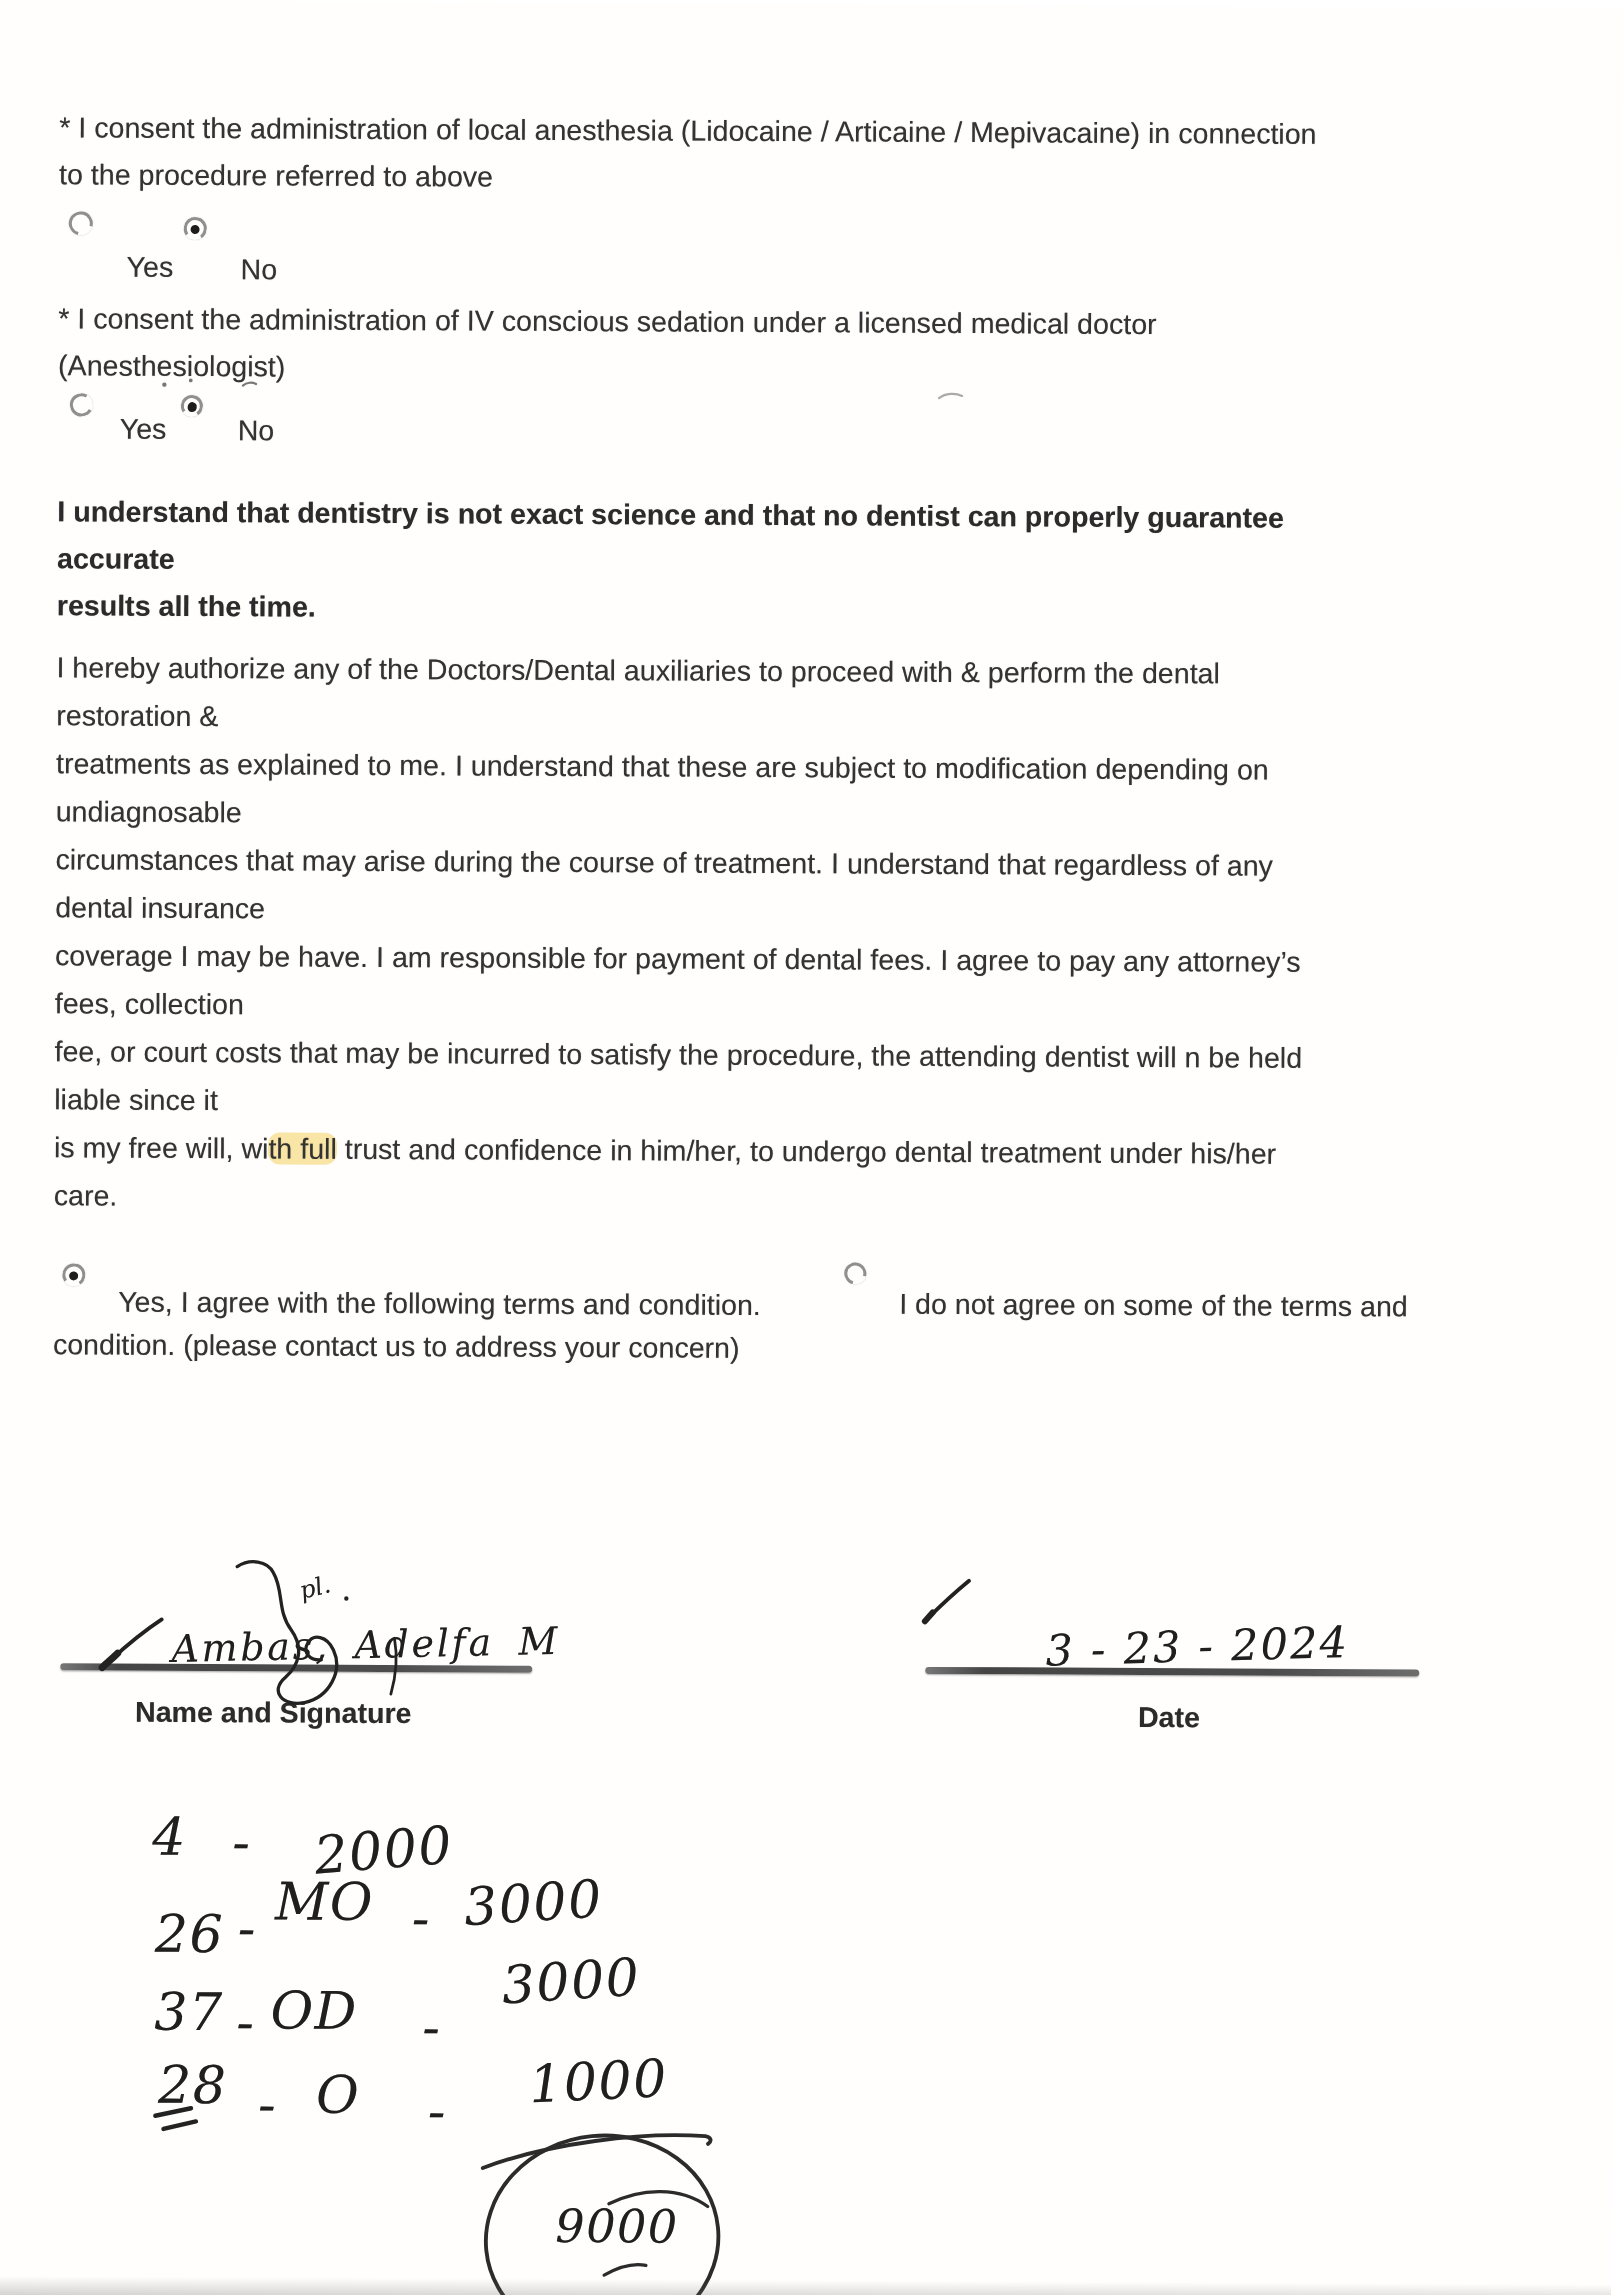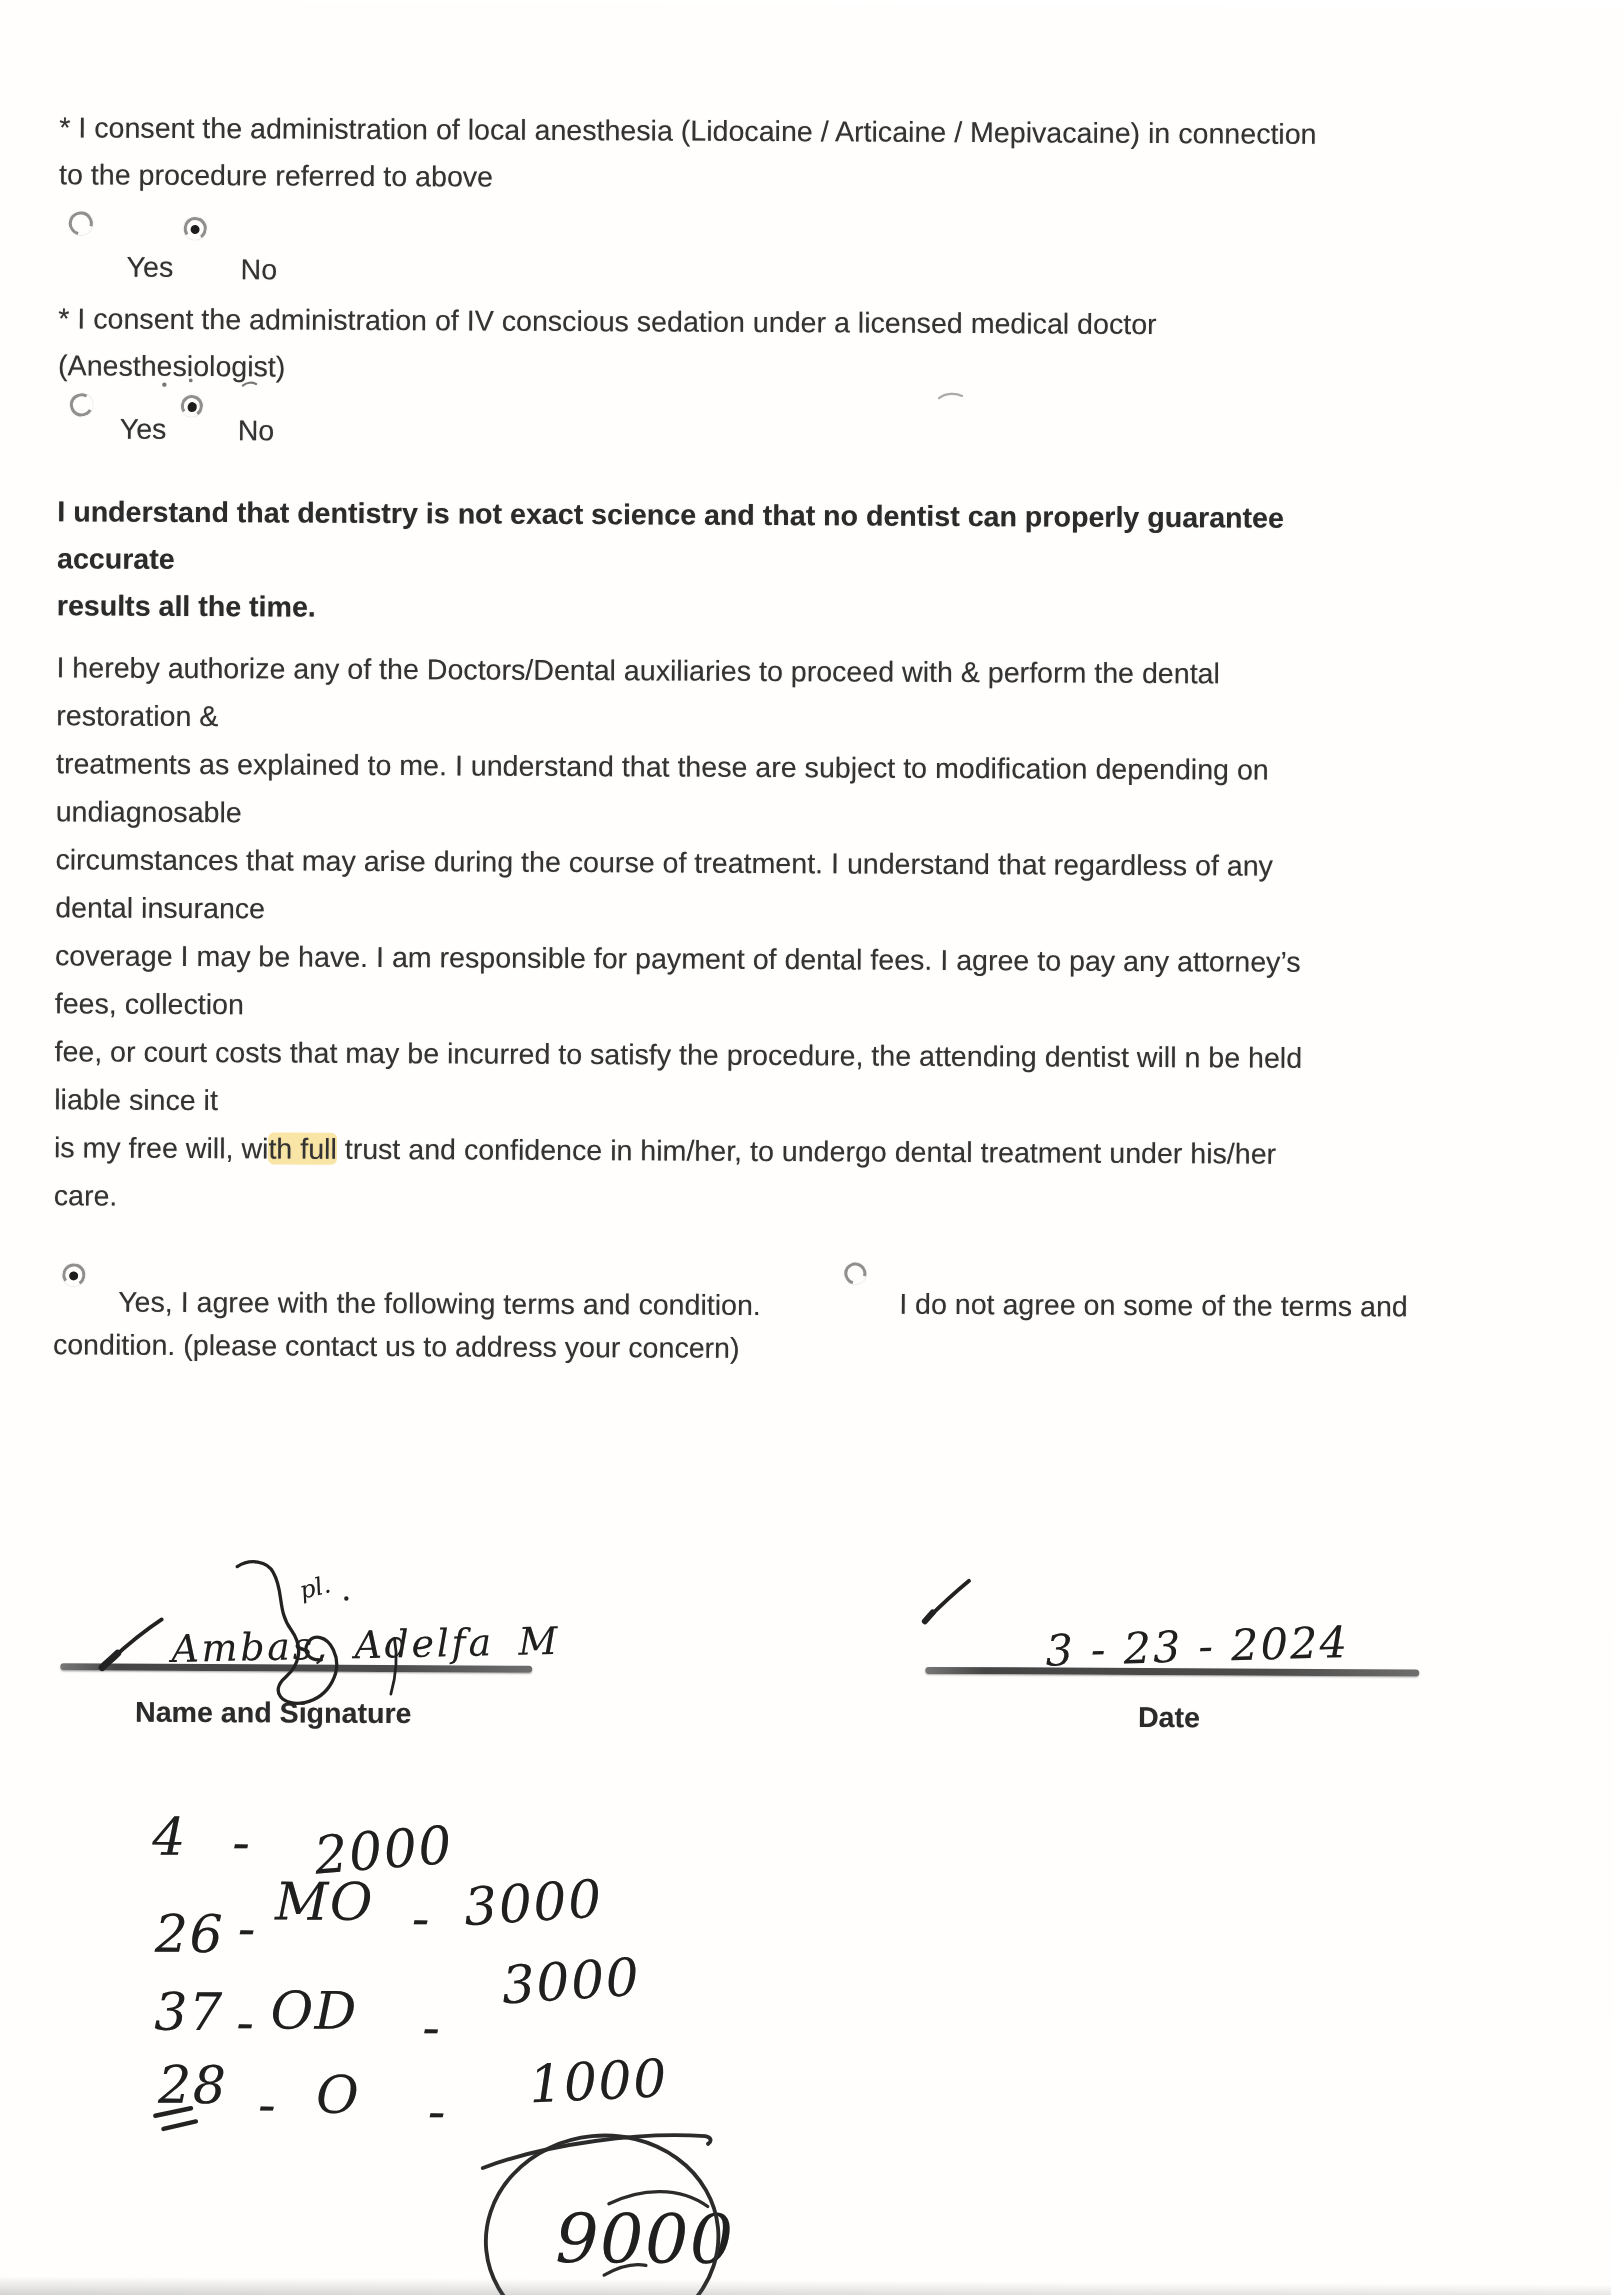--- a/index.html
+++ b/index.html
@@ -13,40 +13,40 @@
   .pline{
     font-size:28.6px;line-height:47px;color:#333;white-space:pre;
     text-shadow:0 0 0.9px rgba(45,45,45,.45);
   }
   .auth .pline{line-height:48px;}
   .bold{font-weight:700;color:#2b2b2b;}
   .rlabel{
     position:absolute;font-size:28.6px;line-height:47px;color:#333;
     text-shadow:0 0 0.9px rgba(45,45,45,.45);white-space:pre;
   }
-  .hl{background:rgba(243,205,80,.5);border-radius:6px;}
+  .hl{background:rgba(243,205,80,.5);border-radius:12px;}
   
   .radio{position:absolute;border:3.3px solid #8f8f8f;border-radius:50%;box-sizing:border-box;
          box-shadow:0 0 1.1px rgba(120,120,120,.5);}
   .gap-se{border-bottom-color:transparent;transform:rotate(-30deg);}
   .gap-s{border-bottom-color:transparent;transform:rotate(10deg);}
   .gap-e{border-right-color:transparent;transform:rotate(-15deg);}
   .dot{position:absolute;left:50%;top:54%;width:9.3px;height:9.3px;margin:-4.4px 0 0 -4.4px;
        background:#1d1d1d;border-radius:50%;}
   
   .hw{
     position:absolute;font-family:"DejaVu Serif",serif;font-style:italic;
     color:#1f1f1f;white-space:pre;text-shadow:0 0 0.5px rgba(0,0,0,.35);
   }
   .sig-name{font-size:38px;letter-spacing:2.7px;word-spacing:10px;transform:rotate(-1.5deg);}
   .sig-scribble{font-size:24px;transform:rotate(-14deg);}
   .date-value{font-size:43px;letter-spacing:2.2px;transform:rotate(-2deg);}
   .note{position:absolute;}
   .note .hw{font-size:52px;letter-spacing:1.6px;}
-  .total-value{font-size:68px;letter-spacing:1.6px;}
+  .total-value{font-size:46px;letter-spacing:1.6px;}
   
   .ink-line{
     position:absolute;height:7.1px;border-radius:3.8px;
     background:linear-gradient(to right,#777 0%,#454545 12%,#4c4c4c 70%,#6d6d6d 100%);
     box-shadow:0 1.1px 1.6px rgba(90,90,90,.45);
   }
   .sig-label{position:absolute;font-size:28.6px;line-height:47px;font-weight:700;color:#2b2b2b;
              text-shadow:0 0 0.8px rgba(45,45,45,.4);white-space:pre;}
   .strokes{position:absolute;left:0;top:0;pointer-events:none;}
   .scan-edge{

